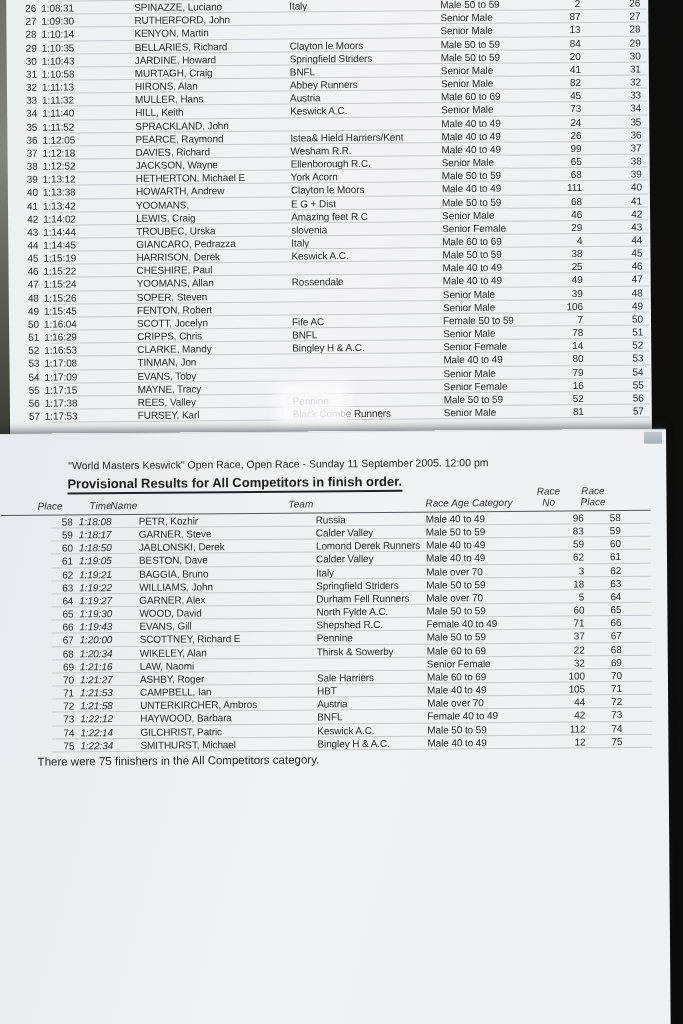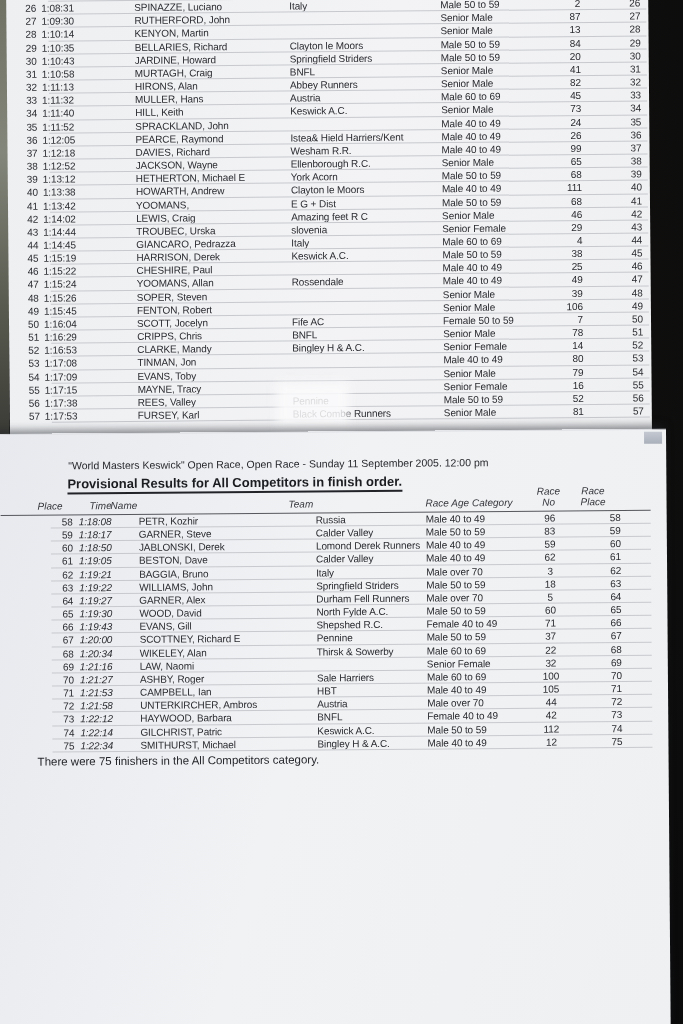--- a/index.html
+++ b/index.html
@@ -36,21 +36,21 @@
   .t1 .team{left:273px;}
   .t1 .cat{left:424px;}
   .t1 .no{left:496px;width:68px;text-align:right;}
   .t1 .rp{left:566px;width:58px;text-align:right;}
   
   .t2 .place{left:30px;width:42px;text-align:right;}
   .t2 .time{left:78px;font-style:italic;}
   .t2 .name{left:138px;}
   .t2 .team{left:275px;margin-left:40px;}
   .t2 .cat{left:425px;}
-  .t2 .no{left:515px;width:68px;text-align:center;}
+  .t2 .no{left:515px;width:68px;text-align:right;}
   .t2 .rp{left:545px;width:75px;text-align:right;}
   .hline{position:absolute;left:78px;top:25px;font-size:10.5px;color:#27282d;white-space:nowrap;}
   .title{position:absolute;left:77px;top:42px;font-size:13px;font-weight:bold;
     color:#1b1c20;border-bottom:2px solid #222329;padding-bottom:1px;white-space:nowrap;}
   .thead{position:absolute;left:10px;top:46px;width:650px;height:34px;
     border-bottom:1px solid #55565c;}
   .h{position:absolute;bottom:3px;font-size:10px;font-style:italic;color:#36373d;white-space:nowrap;}
   .hl{display:block;line-height:11px;text-align:center;}
   .hplace{left:37px;}
   .htime{left:89px;}

